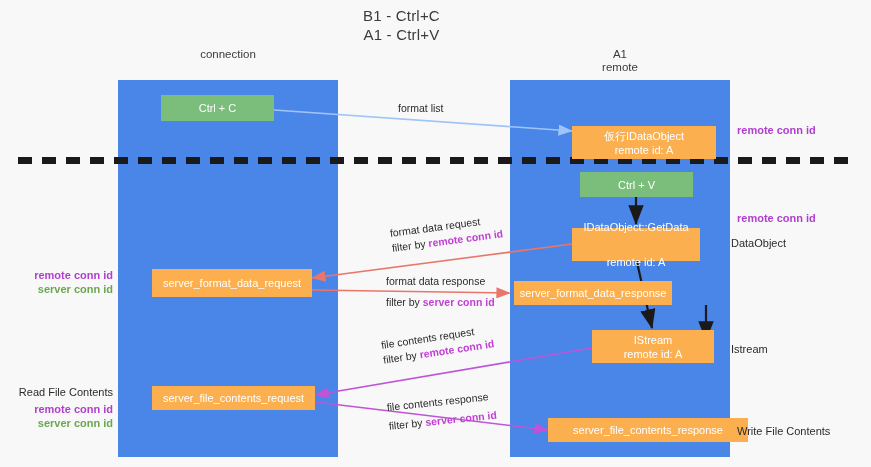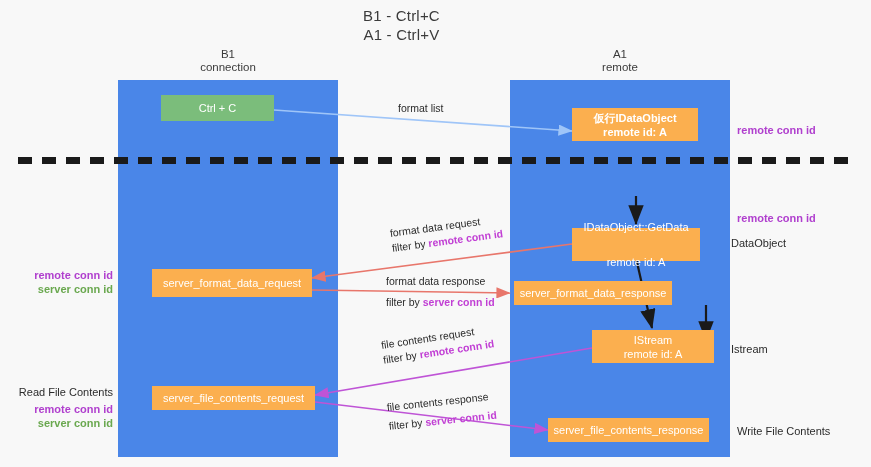--- a/index.html
+++ b/index.html
@@ -108,21 +108,20 @@
 <body>
 
 <div id="stage">
 
   <div class="title">
     <div>B1 - Ctrl+C</div>
     <div>A1 - Ctrl+V</div>
   </div>
 
   <div class="lane-head" style="left:118px; top:48px; width:220px;">
-    <div>B1</div>
     <div>connection</div>
   </div>
   <div class="lane-head" style="left:510px; top:48px; width:220px;">
     <div>A1</div>
     <div>remote</div>
   </div>
 
   <div class="lane" style="left:118px; top:80px; width:220px; height:377px;"></div>
   <div class="lane" style="left:510px; top:80px; width:220px; height:377px;"></div>
 
@@ -158,25 +157,28 @@
 
     <path d="M 706 305 L 706 340" stroke="#1a1a1a" stroke-width="2.2" fill="none" marker-end="url(#ah-black)"></path>
   </svg>
 
   <div class="dash-sep"></div>
 
   <div class="node green" style="left:161px; top:95px; width:113px; height:26px;">
     <div>Ctrl + C</div>
   </div>
 
-  <div class="node orange" style="left:572px; top:108px; width:126px; height:33px;font-weight:bold;">
+  <div class="node orange" style="left:572px; top:126px; width:144px; height:33px;">
     <div>仮行IDataObject</div>
     <div class="l2">remote id: A</div>
   </div>
 
+  <div class="node green" style="left:580px; top:172px; width:113px; height:25px;">
+    <div>Ctrl + V</div>
+  </div>
 
   <div class="node orange" style="left:572px; top:228px; width:128px; height:33px;gap:21px;">
     <div>IDataObject::GetData</div>
     <div class="l2">remote id: A</div>
   </div>
 
   <div class="node orange" style="left:152px; top:269px; width:160px; height:28px;">
     <div>server_format_data_request</div>
   </div>
 
@@ -186,21 +188,21 @@
 
   <div class="node orange" style="left:592px; top:330px; width:122px; height:33px;">
     <div>IStream</div>
     <div class="l2">remote id: A</div>
   </div>
 
   <div class="node orange" style="left:152px; top:386px; width:163px; height:24px;">
     <div>server_file_contents_request</div>
   </div>
 
-  <div class="node orange" style="left:548px; top:418px; width:161px; height:24px;">
+  <div class="node orange" style="left:548px; top:418px; width:200px; height:24px;">
     <div>server_file_contents_response</div>
   </div>
 
   <div class="edge-label" style="left:398px; top:101px;">
     <span>format list</span>
   </div>
 
   <div class="edge-label rot" style="left:389px; top:226px; transform: rotate(-7.5deg);">
     <div>format data request</div>
     <div><span>filter by </span><span class="purple">remote conn id</span></div>

